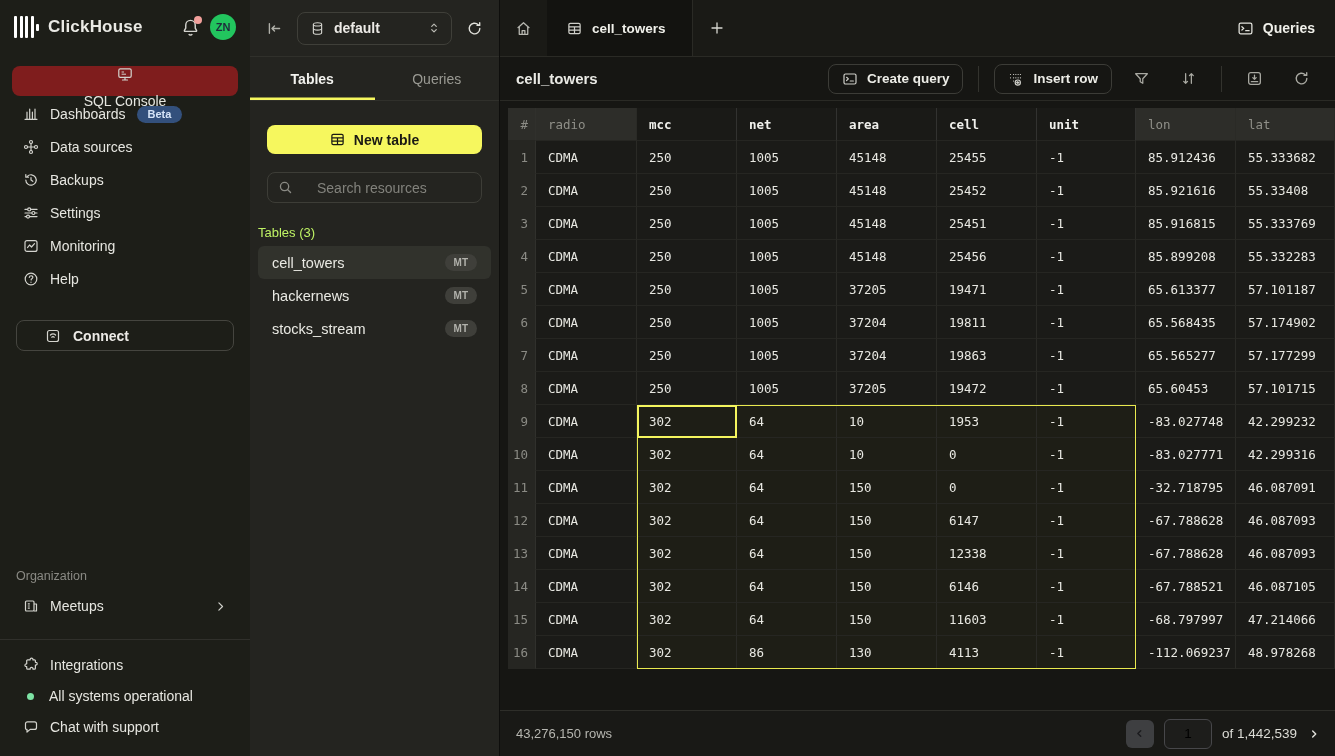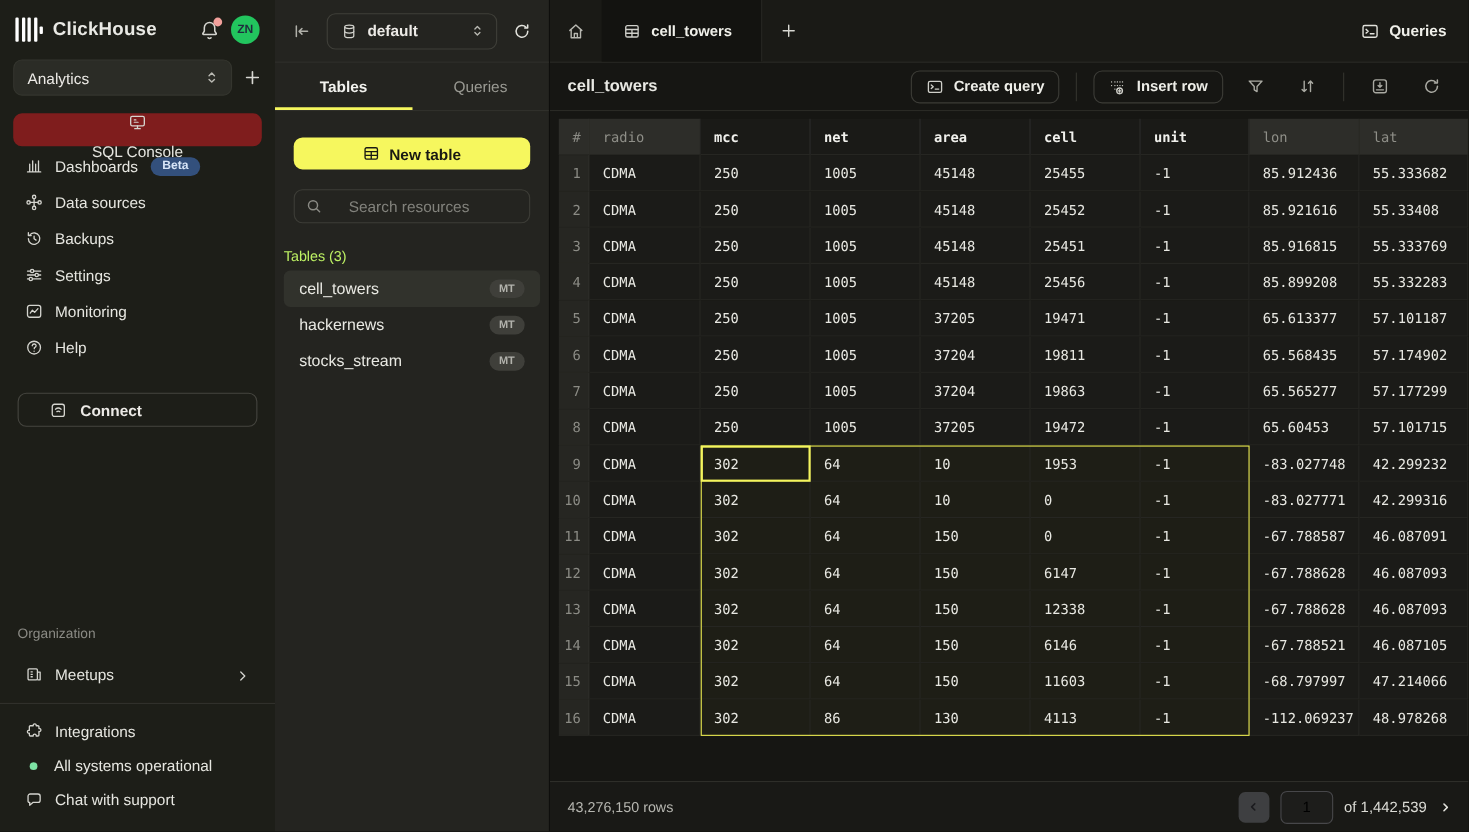--- a/index.html
+++ b/index.html
@@ -30,21 +30,21 @@
   .nav { padding:16px 12px 0 12px; display:flex; flex-direction:column; gap:3px; }
   .nav-item { display:flex; align-items:center; gap:11px; height:30px; padding:0 11px; border-radius:8px;
               font-size:14px; color:#e6e6e0; cursor:pointer; }
   .nav-item.active { background:#7f1d1d;flex-direction:column; }
   .nav-item .grow { flex:1; }
   .badge-beta { background:#33507c; color:#d6e4f7; font-size:11px; font-weight:600; padding:2.5px 11px; border-radius:11px; }
   .connect-btn { margin:26px 16px 0 16px; height:31px; border:1px solid #45453f; border-radius:8px; background:none;
             color:#eceae6; font-size:14px; font-weight:600; display:flex; align-items:center; gap:12px; padding:0 0 0 28px; cursor:pointer; }
   .sb-spacer { flex:1; }
   .org-label { padding:0 16px 8px 16px; font-size:12.5px; color:#8a8a84; }
-  .org-item { margin:0 12px;align-items:flex-end; }
+  .org-item { margin:0 12px; }
   .sb-divider { border-top:1px solid #30302b; margin:18px 0 10px 0; }
   .sb-footer { padding:0 12px 14px 12px; display:flex; flex-direction:column; gap:1px; }
   .status-dot { width:7px; height:7px; border-radius:50%; background:#7de3a4; margin:0 4px; }
 
   
   .explorer { width:250px; background:#242420; border-right:1px solid #0e0e0c; display:flex; flex-direction:column; flex-shrink:0; }
   .ex-head { height:57px; border-bottom:1px solid #30302b; display:flex; align-items:center; padding:0 16px; gap:14px; }
   .db-select { flex:1; height:33px; border:1px solid #3f3f39; border-radius:8px; background:none; color:#eceae6;
             font-size:14px; font-weight:600; display:flex; align-items:center; gap:9px; padding:0 10px 0 12px; cursor:pointer; }
   .db-select .grow { flex:1; text-align:left; }
@@ -135,35 +135,20 @@
           <svg width="19" height="19" viewBox="0 0 16 16" fill="none" stroke="#d4d4ce" stroke-width="1.2" stroke-linejoin="round">
               <path d="M8 2a4 4 0 0 1 4 4v2.6l1.1 1.9a.5.5 0 0 1-.43.75H3.33a.5.5 0 0 1-.43-.75L4 8.6V6a4 4 0 0 1 4-4z"></path>
               <path d="M6.6 13.4a1.5 1.5 0 0 0 2.8 0"></path>
             </svg>
           <span class="dot"></span>
         </span>
         <span class="avatar">ZN</span>
       </div>
     </div>
 
-    <div class="workspace-row">
-      <button class="workspace-select">
-        <span>Analytics</span>
-        <span class="icon">
-          <svg width="15" height="15" viewBox="0 0 16 16" fill="none" stroke="#b9b9b2" stroke-width="1.4" stroke-linecap="round" stroke-linejoin="round">
-              <path d="M5.4 6.2 8 3.6l2.6 2.6M5.4 9.8 8 12.4l2.6-2.6"></path>
-            </svg>
-        </span>
-      </button>
-      <button class="plus-btn">
-        <svg width="17" height="17" viewBox="0 0 16 16" fill="none" stroke="currentColor" stroke-width="1.4" stroke-linecap="round">
-            <path d="M8 3v10M3 8h10"></path>
-          </svg>
-      </button>
-    </div>
 
     <nav class="nav" id="nav-list">
         <div class="nav-item active">
           <span class="icon">
             <svg width="16" height="16" viewBox="0 0 16 16" fill="none" stroke="#d4d4ce" stroke-width="1.2" stroke-linecap="round" stroke-linejoin="round">
               <rect x="1.8" y="2.8" width="12.4" height="8.6" rx="1.4"></rect>
               <path d="M5.5 14h5M8 11.4V14"></path>
               <path d="M5 6h1.6M5 8.2h3.6" stroke-width="1"></path>
             </svg>
           </span>
@@ -584,21 +569,21 @@
               <td>42.299316</td>
             </tr>
             <tr>
               <td class="num">11</td>
               <td>CDMA</td>
               <td class="sel">302</td>
               <td class="sel">64</td>
               <td class="sel">150</td>
               <td class="sel">0</td>
               <td class="sel">-1</td>
-              <td>-67.788587</td>
+              <td>-32.718795</td>
               <td>46.087091</td>
             </tr>
             <tr>
               <td class="num">12</td>
               <td>CDMA</td>
               <td class="sel">302</td>
               <td class="sel">64</td>
               <td class="sel">150</td>
               <td class="sel">6147</td>
               <td class="sel">-1</td>

